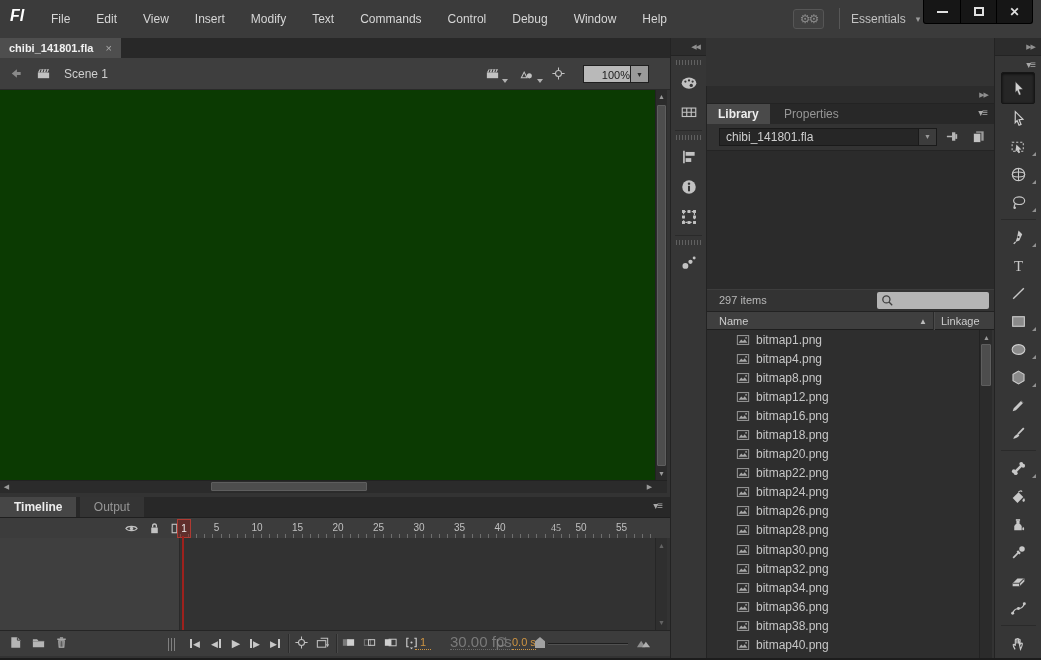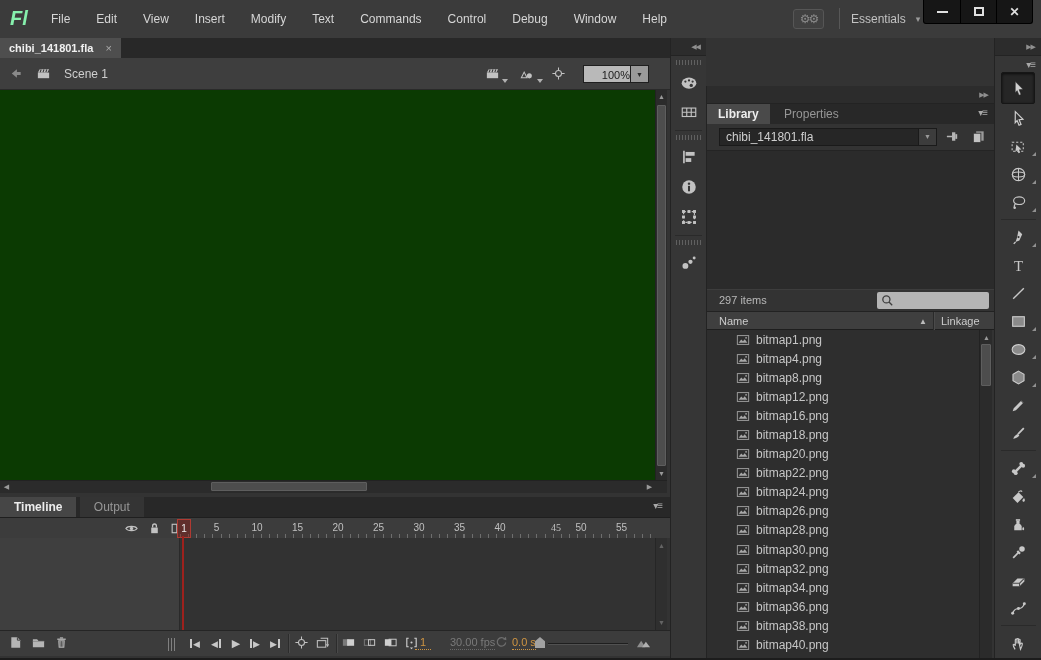--- a/index.html
+++ b/index.html
@@ -6,21 +6,21 @@
   html,body { background:#1a1a1a; }
   #app { position:relative; width:1041px; height:660px; background:#333; overflow:hidden;
          font-family:"Liberation Sans", sans-serif; font-size:12px; color:#c8c8c8;
          -webkit-font-smoothing:antialiased; }
   .abs { position:absolute; }
   .icon { display:inline-flex; align-items:center; justify-content:center; }
   .icon svg { display:block; }
 
   
   #menubar { left:0; top:0; width:1041px; height:38px; background:#3b3b3b; }
-  #logo { left:10px; top:7px; font-weight:bold; font-size:20px; color:#86efac; font-style:italic; }
+  #logo { left:10px; top:7px; font-weight:bold; font-size:16px; color:#ffffff; font-style:italic; }
   #menus { left:38px; top:0; height:38px; display:flex; align-items:center; }
   .menu-item { padding:0 13px; color:#d6d6d6; cursor:default; }
   #sync-btn { left:793px; top:9px; width:31px; height:20px; background:#414141; border:1px solid #565656;
               border-radius:3px; display:flex; align-items:center; justify-content:center;
               color:#8a8a8a; font-size:12px; line-height:1; letter-spacing:-2px; }
   #menubar-sep { left:839px; top:8px; width:1px; height:21px; background:#575757; }
   #workspace { left:851px; top:0; height:38px; display:flex; align-items:center; gap:10px; color:#c2c2c2; }
   #workspace .chev { font-size:9px; color:#9a9a9a; }
   #win-controls { left:923px; top:0; height:24px; display:flex; background:#161616;
                   border:1px solid #000; border-top:none; border-radius:0 0 3px 3px; }
@@ -138,21 +138,21 @@
   #tl-vscroll { position:absolute; left:655px; top:0; width:12px; height:92px; background:#2f2f2f; border-left:1px solid #262626; }
   #tl-bottom { position:absolute; left:0; top:133px; width:670px; height:26px; background:#3c3c3c; border-top:1px solid #252525; }
   #tl-bottom .icon, #tl-bottom .pb, #tl-bottom .hot, #tl-bottom .dim { position:absolute; top:4px; }
   .pb { width:18px; height:17px; display:flex; align-items:center; justify-content:center; gap:1px;
         color:#c8c8c8; font-size:9px; }
   .pb .bar { width:2px; height:9px; background:#c8c8c8; }
   .tlb-sep { position:absolute; top:3px; width:1px; height:19px; background:#2c2c2c; box-shadow:1px 0 0 #4a4a4a; }
   #tl-gripper { position:absolute; left:168px; top:7px; width:7px; height:13px;
                 background-image:repeating-linear-gradient(90deg,#808080 0 1px,transparent 1px 3px); }
   .hot { color:#cf9542; font-size:11px; border-bottom:1px dotted #cf9542; line-height:14px; }
-  .dim { color:#7a7a7a; font-size:11px; border-bottom:1px dotted #6a6a6a; line-height:14px; }
+  .dim { color:#7a7a7a; font-size:15px; border-bottom:1px dotted #6a6a6a; line-height:14px; }
   #fps-slider-thumb { position:absolute; left:535px; top:6px; width:10px; height:11px; background:#a2a2a2;
                       clip-path:polygon(50% 0,100% 38%,100% 100%,0 100%,0 38%); }
   #fps-slider-track { position:absolute; left:548px; top:12px; width:80px; height:2px; background:#1e1e1e;
                       border-bottom:1px solid #515151; }
   #bottom-edge { left:0; bottom:0; width:1041px; height:2px; background:#1c1c1c; }
 </style>
 </head>
 <body>
 
 <div id="app">

